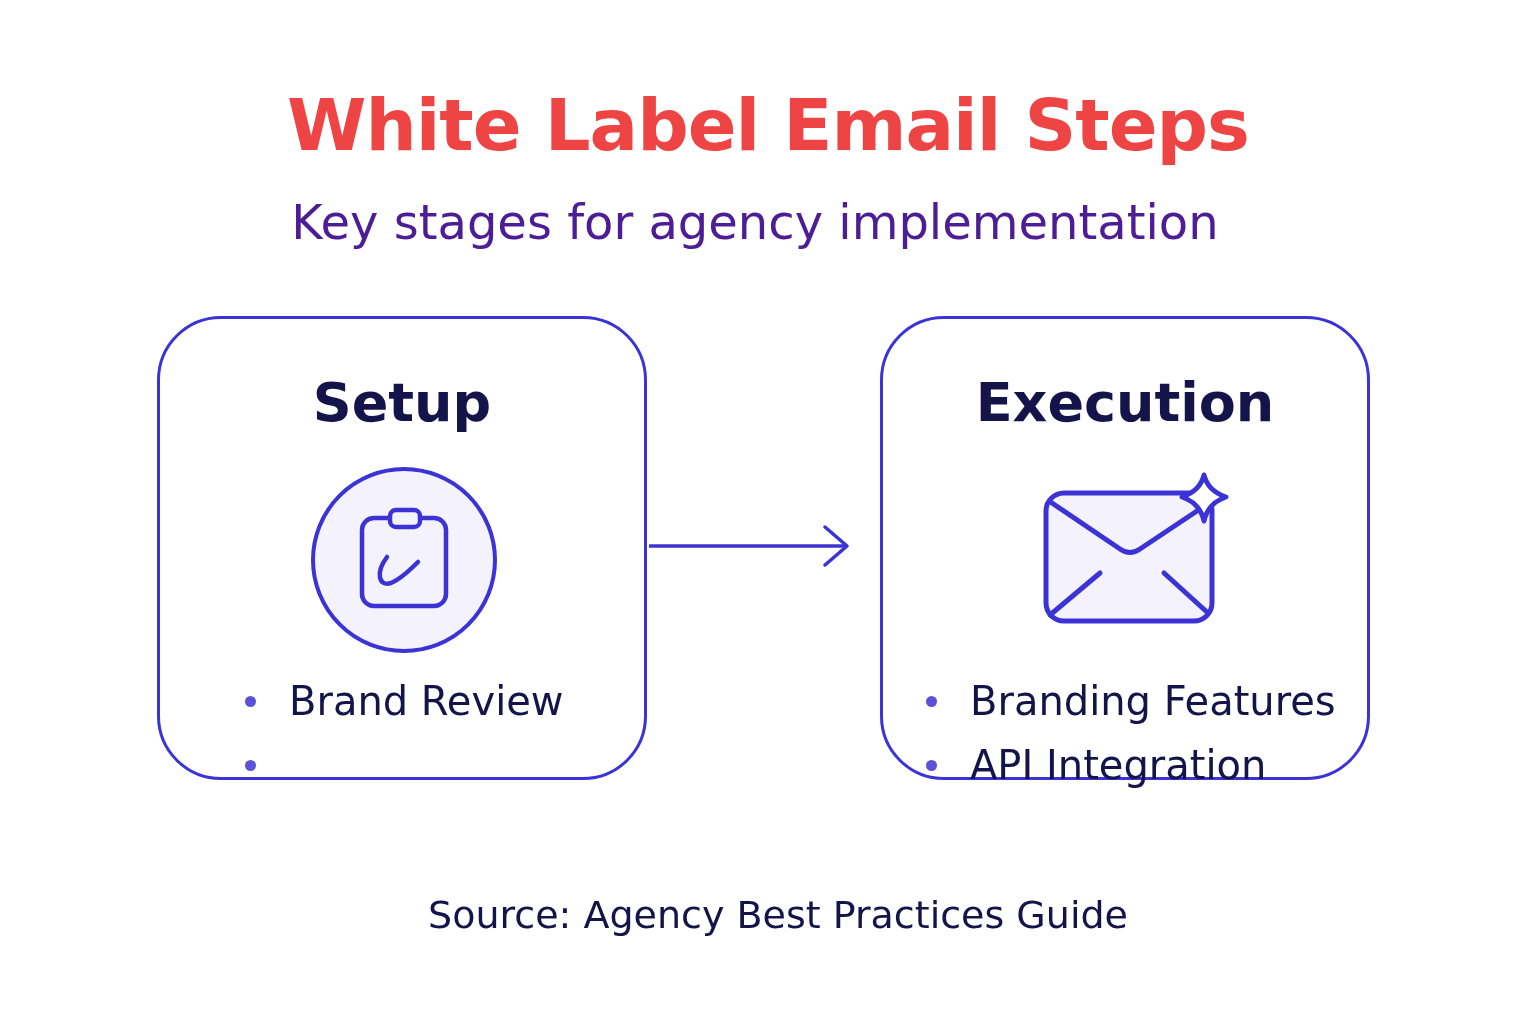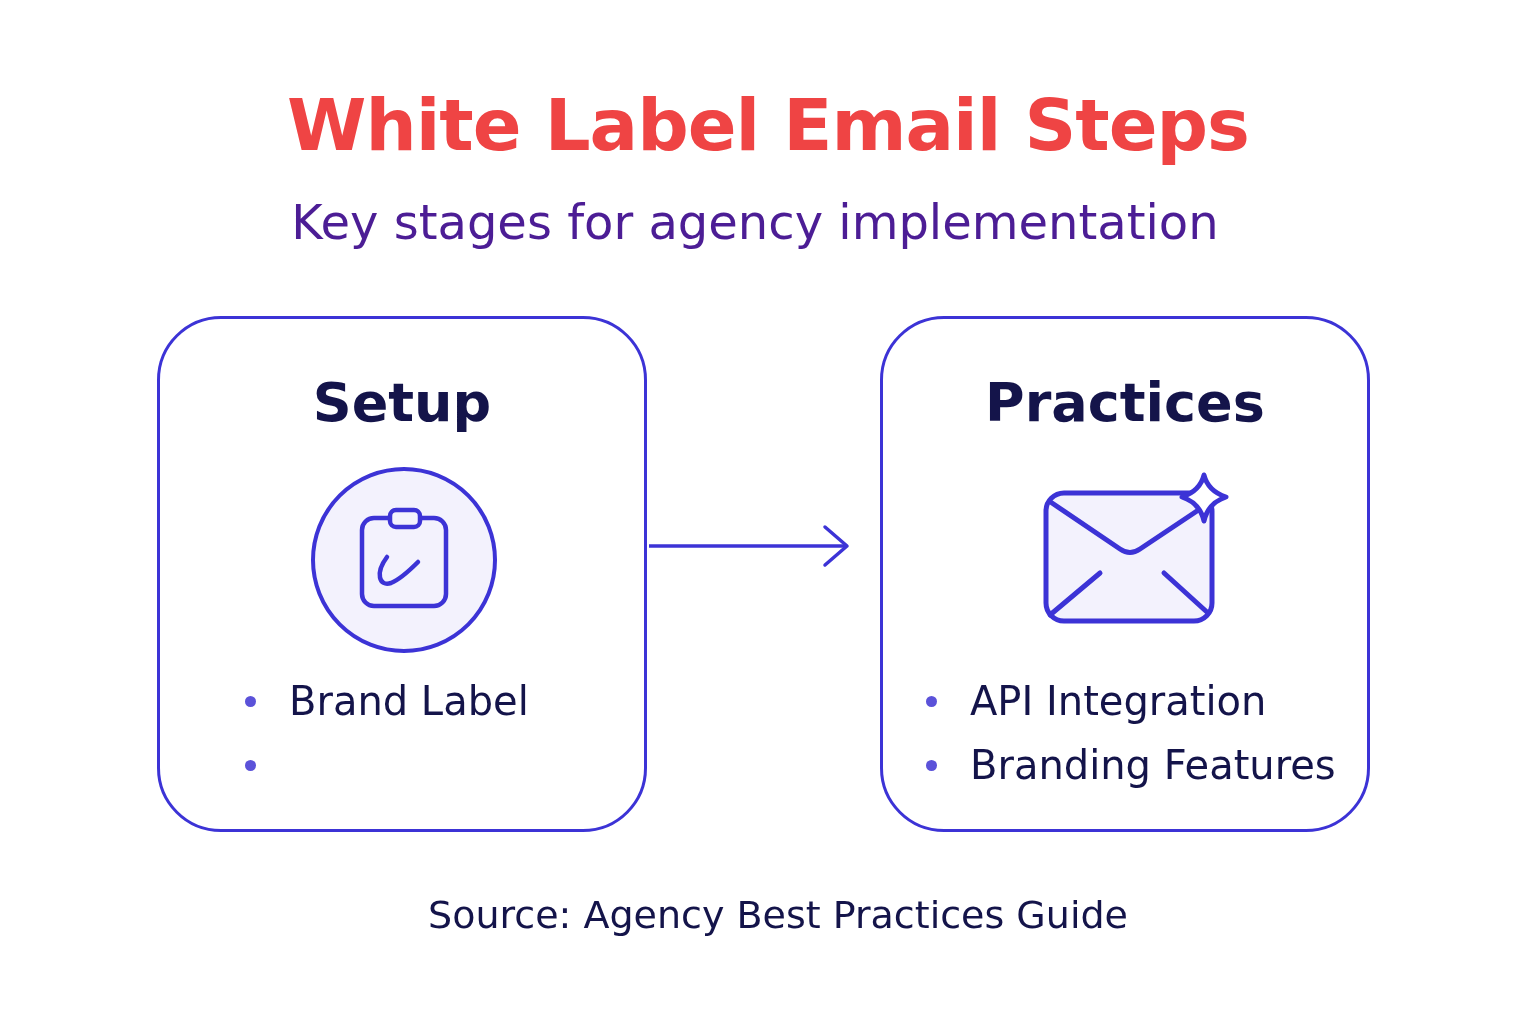--- a/index.html
+++ b/index.html
@@ -12,21 +12,21 @@
     font-size: 72px; font-weight: 700; color: #ef4444; letter-spacing: -1px; line-height: 1.1;
     font-family: "DejaVu Sans", sans-serif;
     margin-top: 8px;
   }
   .subtitle {
     position: absolute; left: 0; width: 1510px; top: 196px; text-align: center;
     font-size: 48px; color: #4c1d95; line-height: 1.1;
     font-family: "DejaVu Sans", sans-serif;
   }
   .card {
-    position: absolute; top: 316px; width: 490px; height: 516px;
+    position: absolute; top: 316px; width: 490px; height: 464px;
     border: 3px solid #3c33d6; border-radius: 64px; box-sizing: border-box; background: #fff;
   }
   .card.setup { left: 157px; }
   .card.exec { left: 880px; }
   .card-title {
     position: absolute; left: 0; right: 0; top: 52px; text-align: center;
     font-size: 54px; font-weight: 700; color: #14144a;
     font-family: "DejaVu Sans", sans-serif;
   }
   .icon-wrap { position: absolute; }
@@ -59,42 +59,42 @@
   <div class="card-title">Setup</div>
   <div class="icon-wrap" style="left:149px; top:146px;">
     <svg width="190" height="190" viewBox="0 0 190 190">
       <circle cx="95" cy="95" r="91" fill="#f3f2fd" stroke="#3c33d6" stroke-width="4"></circle>
       <rect x="53" y="53" width="84" height="88" rx="12" fill="none" stroke="#3c33d6" stroke-width="4.5"></rect>
       <rect x="81" y="45" width="30" height="17" rx="6" fill="#f3f2fd" stroke="#3c33d6" stroke-width="4.5"></rect>
       <path d="M78 92 C 66 108, 70 122, 82 118 C 92 114, 102 104, 109 97" fill="none" stroke="#3c33d6" stroke-width="4.5" stroke-linecap="round"></path>
     </svg>
   </div>
   <ul class="list">
-    <li><span class="bullet"></span><span>Brand Label</span></li>
+    <li><span class="bullet"></span><span>Brand Review</span></li>
     <li><span class="bullet"></span></li>
   </ul>
 </div>
 
 <div class="arrow">
   <svg width="206" height="56" viewBox="0 0 206 56">
     <line x1="0" y1="26" x2="198" y2="26" stroke="#3c33d6" stroke-width="3.5"></line>
     <polyline points="176,7 198,26 176,45" fill="none" stroke="#3c33d6" stroke-width="3.5" stroke-linecap="round" stroke-linejoin="round"></polyline>
   </svg>
 </div>
 
 <div class="card exec">
-  <div class="card-title">Practices</div>
+  <div class="card-title">Execution</div>
   <div class="icon-wrap" style="left:157px; top:150px;">
     <svg width="200" height="160" viewBox="0 0 200 160">
       <rect x="6" y="24" width="166" height="128" rx="18" fill="#f3f2fd" stroke="#3c33d6" stroke-width="5"></rect>
       <path d="M12 34 L 80 80 Q 90 87 100 80 L 160 40" fill="none" stroke="#3c33d6" stroke-width="5" stroke-linecap="round" stroke-linejoin="round"></path>
   	  <line x1="10" y1="146" x2="60" y2="104" stroke="#3c33d6" stroke-width="5" stroke-linecap="round"></line>
       <line x1="124" y1="104" x2="168" y2="144" stroke="#3c33d6" stroke-width="5" stroke-linecap="round"></line>
       <path d="M164 6 Q 168 22 186 28 Q 168 34 164 52 Q 160 34 142 28 Q 160 22 164 6 Z" fill="#ffffff" stroke="#3c33d6" stroke-width="5" stroke-linejoin="round"></path>
     </svg>
   </div>
   <ul class="list">
+    <li><span class="bullet"></span><span>Branding Features</span></li>
     <li><span class="bullet"></span><span>API Integration</span></li>
-    <li><span class="bullet"></span><span>Branding Features</span></li>
   </ul>
 </div>
 
 <div class="source">Source: Agency Best Practices Guide</div>
 
 </body></html>

